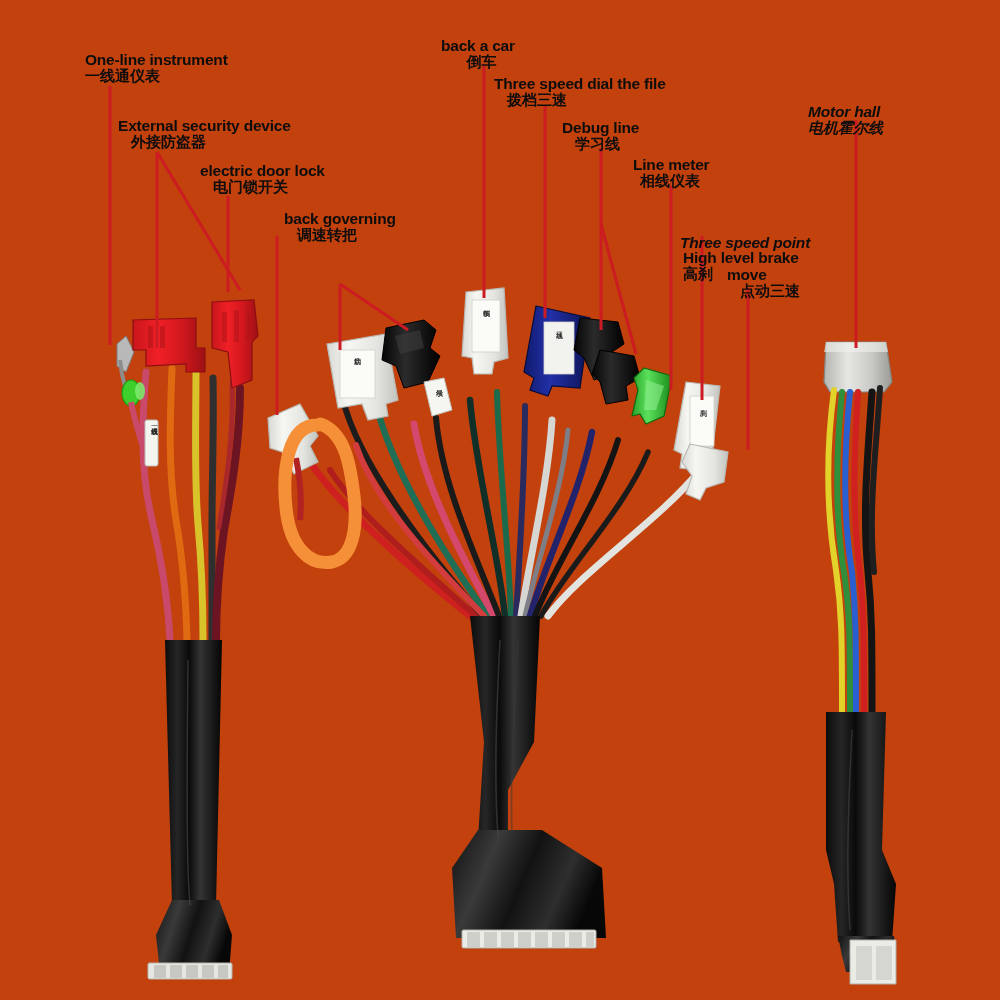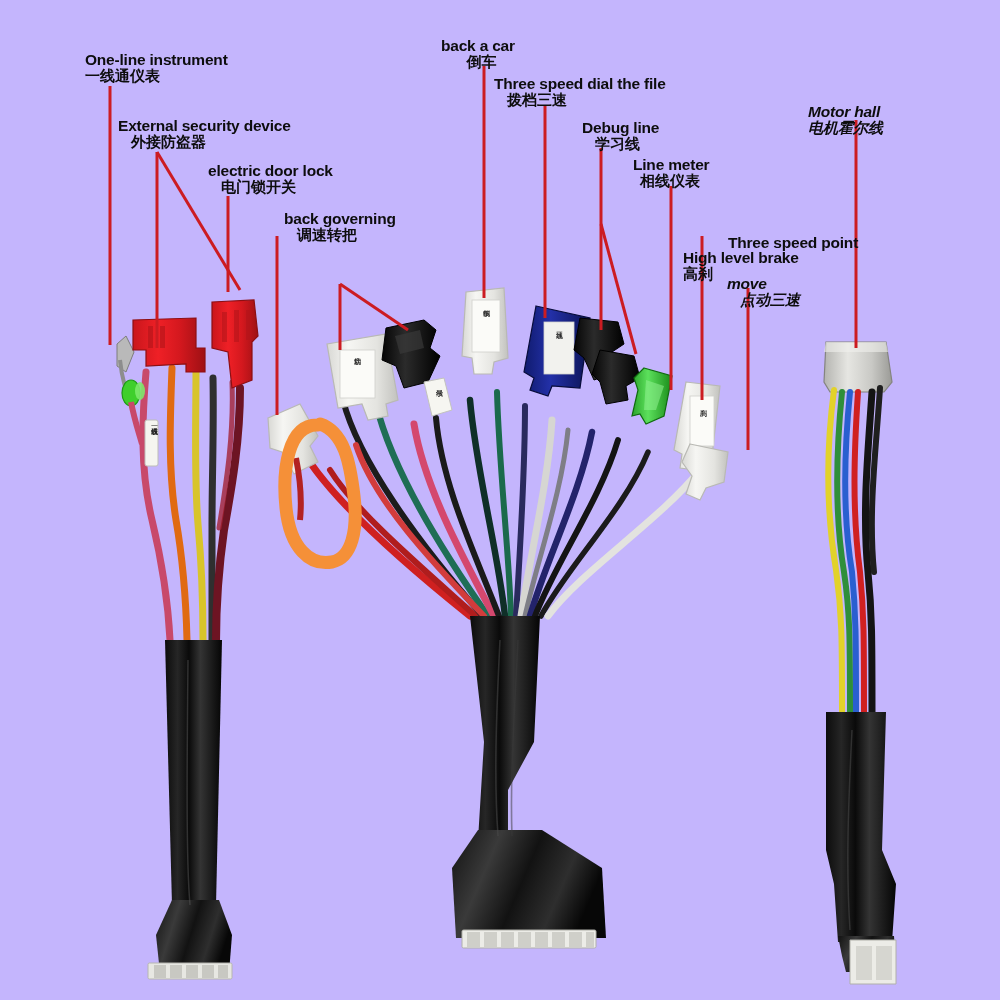--- a/index.html
+++ b/index.html
@@ -1,19 +1,19 @@
 <!DOCTYPE html>
 <html><head>
 <meta charset="utf-8">
 <title>E-bike Controller Wiring Harness Diagram</title>
 <style>
   html,body{margin:0;padding:0;background:#ffffff;}
   body{width:1000px;height:1000px;overflow:hidden;
        font-family:"Liberation Sans","DejaVu Sans",sans-serif;}
-  #stage{position:relative;width:1000px;height:1000px;background:#c4b5fd;}
+  #stage{position:relative;width:1000px;height:1000px;background:#c2410c;}
   svg.layer{position:absolute;left:0;top:0;width:1000px;height:1000px;}
   .callout{position:absolute;white-space:nowrap;}
   .callout .en{
     font-family:"Liberation Sans","DejaVu Sans",sans-serif;
     font-weight:bold;font-size:15.5px;color:#0d0d0d;
     letter-spacing:-0.2px;line-height:1.06;display:block;
   }
   .callout .zh{
     font-family:"DejaVu Sans","Liberation Sans",sans-serif;
     font-weight:bold;font-size:15px;color:#0d0d0d;
@@ -241,61 +241,61 @@
   <div class="callout" style="left:85px;  top:52px;">
     <span class="en">One-line instrument</span>
     <span class="zh">一线通仪表</span>
   </div>
 
   <div class="callout indent" style="left:118px; top:118px;">
     <span class="en">External security device</span>
     <span class="zh">外接防盗器</span>
   </div>
 
-  <div class="callout indent" style="left:208px; top:163px;">
+  <div class="callout indent" style="left:200px; top:163px;">
     <span class="en">electric door lock</span>
     <span class="zh">电门锁开关</span>
   </div>
 
   <div class="callout indent" style="left:284px; top:211px;">
     <span class="en">back governing</span>
     <span class="zh">调速转把</span>
   </div>
 
 
   <div class="callout indent2" style="left:441px; top:38px;text-align:center;">
     <span class="en">back a car</span>
     <span class="zh">倒车</span>
   </div>
 
   <div class="callout indent" style="left:494px; top:76px;">
     <span class="en">Three speed dial the file</span>
     <span class="zh">拨档三速</span>
   </div>
 
-  <div class="callout indent" style="left:562px; top:120px;margin-left:20px;">
+  <div class="callout indent" style="left:562px; top:120px;">
     <span class="en">Debug line</span>
     <span class="zh">学习线</span>
   </div>
 
   <div class="callout indent2" style="left:633px; top:157px;">
     <span class="en">Line meter</span>
     <span class="zh">相线仪表</span>
   </div>
 
   <div class="callout" style="left:683px; top:210px;margin-top:40px;">
     <span class="en">High level brake</span>
     <span class="zh">高刹</span>
   </div>
 
-  <div class="callout" style="left:728px; top:235px;">
+  <div class="callout" style="left:680px; top:235px;font-style:italic;">
     <span class="en">Three speed point</span>
   </div>
 
-  <div class="callout indent" style="left:727px; top:276px;font-style:italic;">
+  <div class="callout indent" style="left:727px; top:267px;">
     <span class="en">move</span>
     <span class="zh">点动三速</span>
   </div>
 
   <div class="callout" style="left:808px; top:104px;font-style:italic;">
     <span class="en">Motor hall</span>
     <span class="zh">电机霍尔线</span>
   </div>
 
   <div class="conn-label" style="left:150px; top:422px; height:42px;">一线通仪表</div>

